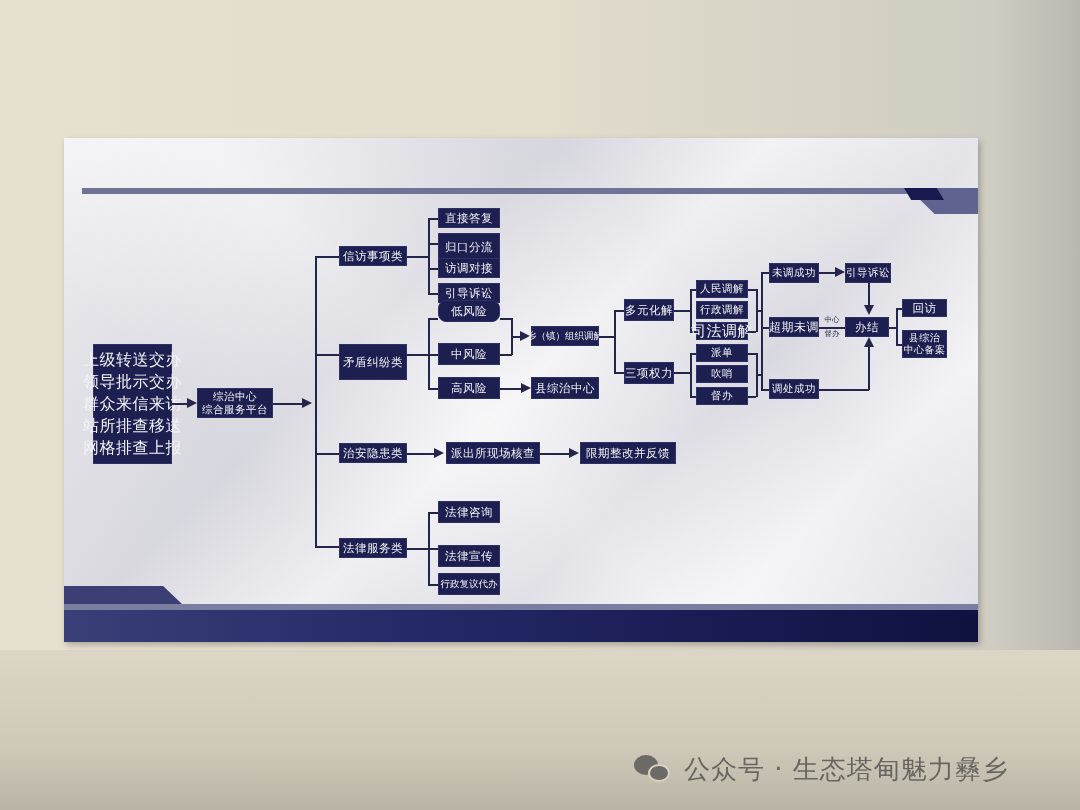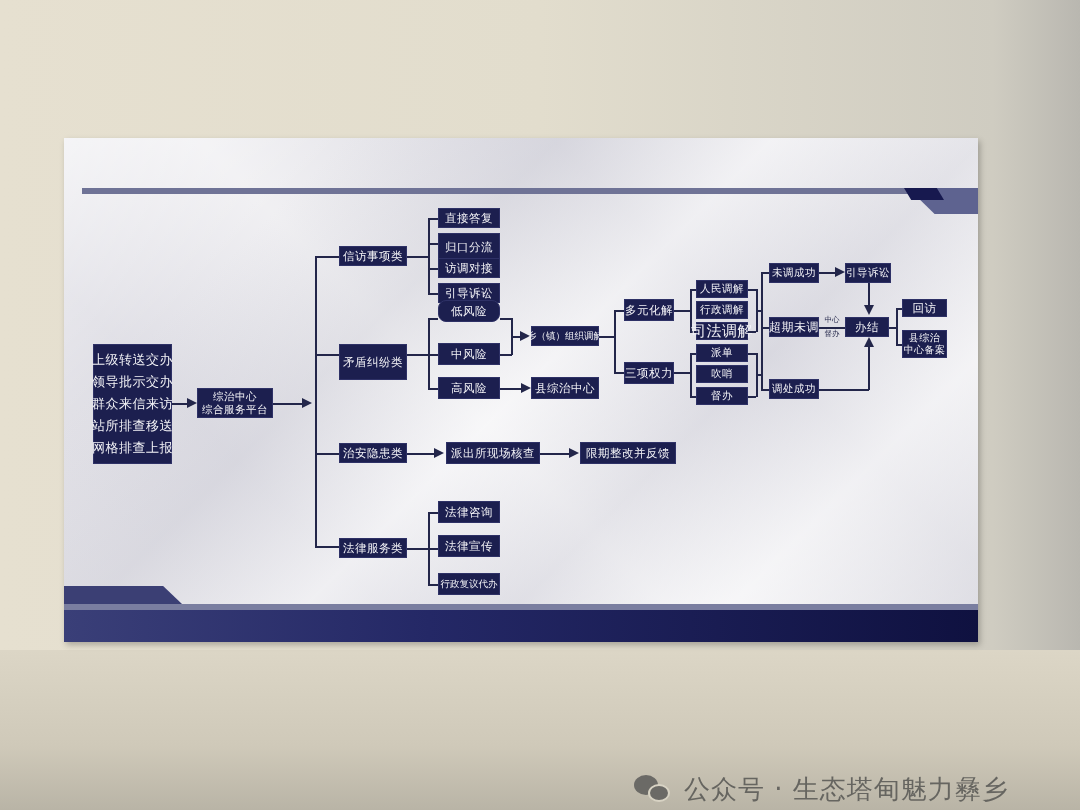--- a/index.html
+++ b/index.html
@@ -81,21 +81,21 @@
       font-size: 11.5px;
       line-height: 1.25;
       display: flex; align-items: center; justify-content: center;
       text-align: center; white-space: nowrap;
       border: 1px solid #2e3166;
       letter-spacing: 0.5px;
     }
     .box.multi { flex-direction: column; }
     .box.small { font-size: 9.5px; letter-spacing: 0; }
     .box.list { flex-direction: column; justify-content: space-around; padding: 4px 0; }
-    .box.list span { display: block; font-size: 13px; line-height: 20px; }
+    .box.list span { display: block; font-size: 16px; line-height: 20px; }
 
     .line { position: absolute; background: #23264a; }
     .h { height: 1.6px; }
     .v { width: 1.6px; }
     .arrow {
       position: absolute; width: 0; height: 0;
       border-top: 5px solid transparent; border-bottom: 5px solid transparent;
       border-left: 10px solid #23264a;
     }
     .arrow-down {
@@ -108,21 +108,21 @@
       border-left: 5px solid transparent; border-right: 5px solid transparent;
       border-bottom: 10px solid #23264a;
     }
     .tiny-label {
       position: absolute; font-size: 7.5px; color: #23264a; line-height: 10px;
       text-align: center; white-space: nowrap;
     }
 
     .watermark {
       position: absolute; left: 632px; top: 752px; height: 34px;
-      display: flex; align-items: center; margin-top: 20px;
+      display: flex; align-items: center;
     }
     .wechat-icon { position: relative; width: 44px; height: 34px; }
     .wechat-icon .b1 {
       position: absolute; left: 2px; top: 3px; width: 24px; height: 20px;
       border-radius: 50%; background: #6b6a66;
     }
     .wechat-icon .b2 {
       position: absolute; left: 16px; top: 12px; width: 22px; height: 18px;
       border-radius: 50%; background: #6b6a66; border: 2px solid #d8d3c4;
     }
@@ -281,21 +281,21 @@
   <div class="line h" style="left:476px; top:315px; width:30px;"></div>
   <div class="arrow" style="left:505px; top:310px;"></div>
   <div class="box" style="left:516px; top:304px; width:96px; height:22px;">限期整改并反馈</div>
 
   <div class="line h" style="left:343px; top:410px; width:21px;"></div>
   <div class="line v" style="left:364px; top:374px; height:72px;"></div>
   <div class="line h" style="left:364px; top:374px; width:10px;"></div>
   <div class="line h" style="left:364px; top:410px; width:10px;"></div>
   <div class="line h" style="left:364px; top:446px; width:10px;"></div>
   <div class="box" style="left:374px; top:363px; width:62px; height:22px;">法律咨询</div>
-  <div class="box" style="left:374px; top:397px; width:62px; height:22px;">法律宣传</div>
+  <div class="box" style="left:374px; top:407px; width:62px; height:22px;">法律宣传</div>
   <div class="box small" style="left:374px; top:435px; width:62px; height:22px;">行政复议代办</div>
 </div>
 
 <div class="watermark">
   <div class="wechat-icon">
     <div class="b1"></div>
     <div class="b2"></div>
   </div>
   <span class="watermark-text">公众号 · 生态塔甸魅力彝乡</span>
 </div>

